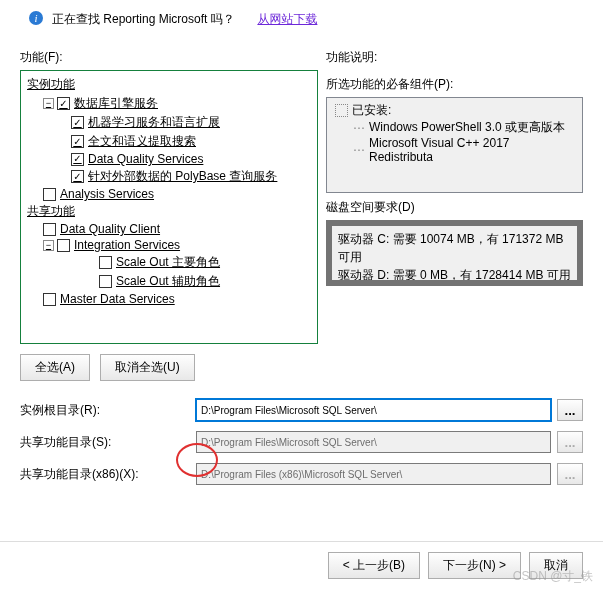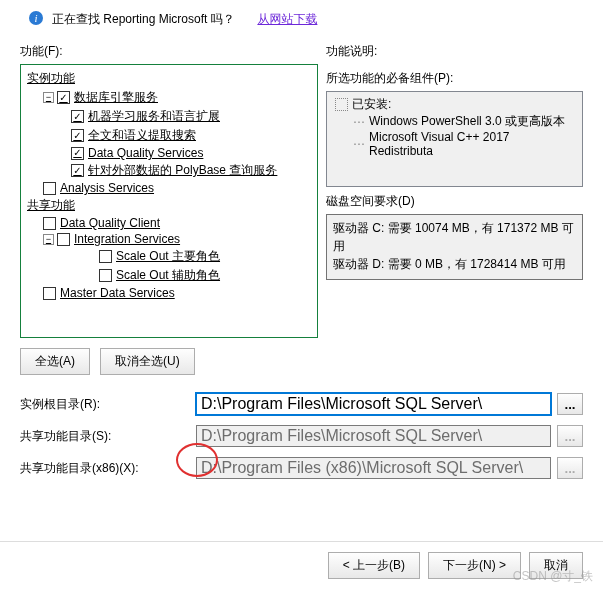--- a/index.html
+++ b/index.html
@@ -1,47 +1,47 @@
 <!DOCTYPE html>
 <html><head>
 <meta charset="utf-8">
 <style>
 * { box-sizing: border-box; margin: 0; padding: 0; }
 body { font-family: "Microsoft YaHei", "Segoe UI", sans-serif; font-size: 12px; color: #000; background: #fff; width: 603px; height: 589px; overflow: hidden; position: relative; }
 .top-banner { display: flex; align-items: center; padding: 10px 28px 14px; gap: 8px; }
 .info-icon { width: 16px; height: 16px; flex-shrink: 0; }
 .link { color: #6d28d9; text-decoration: underline; cursor: pointer; }
-.main { display: flex; gap: 8px; padding: 0 20px; }
+.main { display: flex; gap: 8px; padding: 0 20px; margin-top: 6px; }
 .col { display: flex; flex-direction: column; }
 .left { width: 298px; }
 .right { flex: 1; }
 .label-top { margin-bottom: 4px; }
 .tree-box { border: 1px solid #15803d; height: 274px; overflow-y: scroll; padding: 4px 2px; background: #fff; text-decoration: underline; }
 .tree-item { display: flex; align-items: center; padding: 1px 0; white-space: nowrap; }
 .tree-item.lvl0 { padding-left: 4px; }
 .tree-item.lvl1 { padding-left: 20px; }
 .tree-item.lvl2 { padding-left: 48px; }
 .tree-item.lvl3 { padding-left: 76px; }
 .chk { width: 13px; height: 13px; border: 1px solid #333; margin-right: 4px; display: inline-flex; align-items: center; justify-content: center; font-size: 10px; line-height: 1; flex-shrink: 0; }
 .chk.checked::before { content: "✓"; }
 .exp { width: 11px; height: 11px; border: 1px solid #888; margin-right: 3px; display: inline-flex; align-items: center; justify-content: center; font-size: 9px; line-height: 1; flex-shrink: 0; }
 .desc-box { border: 1px solid #828790; background: #f0f0f0; height: 74px; padding: 6px 8px; font-size: 12px; overflow-y: scroll; line-height: 1.4; }
 .prereq-box { border: 1px solid #828790; background: #f0f0f0; height: 96px; overflow: scroll; padding: 4px 6px; font-size: 12px; }
 .dotted-node { display: flex; align-items: center; padding-left: 2px; }
 .dotted-node::before { content: ""; width: 11px; height: 11px; border: 1px dotted #888; margin-right: 4px; display: inline-block; }
 .dotted-child { padding-left: 20px; display: flex; align-items: center; }
 .dotted-child::before { content: "⋯"; margin-right: 4px; color: #888; }
-.disk-box { border: 1px solid #737373; background: #f0f0f0; height: 66px; overflow-y: scroll; padding: 4px 6px; line-height: 1.5; }
+.disk-box { border: 6px solid #737373; background: #f0f0f0; height: 66px; overflow-y: scroll; padding: 4px 6px; line-height: 1.5; }
 .spacer-label { margin: 6px 0 4px; }
 .btn-row { display: flex; gap: 10px; padding: 10px 20px; }
 .btn { background: linear-gradient(#fefefe,#e8e8e8); border: 1px solid #adadad; padding: 4px 14px; cursor: pointer; font-size: 12px; font-family: inherit; }
 .paths { padding: 8px 20px; border-radius: 24px; }
 .path-row { display: flex; align-items: center; margin-bottom: 10px; gap: 6px; }
 .path-label { width: 170px; }
-.path-input { flex: 1; border: 1px solid #7a7a7a; padding: 3px 4px; font-size: 16px; font-family: inherit; height: 22px; }
+.path-input { flex: 1; border: 1px solid #7a7a7a; padding: 3px 4px; font-size: 10px; font-family: inherit; height: 22px; }
 .path-input.active { border: 1px solid #0078d7; outline: 1px solid #0078d7; }
 .path-input:disabled { background: #f0f0f0; color: #6d6d6d; }
 .browse-btn { width: 26px; height: 22px; background: linear-gradient(#fefefe,#e8e8e8); border: 1px solid #adadad; cursor: pointer; font-weight: bold; padding: 0; }
 .bottom-bar { position: absolute; bottom: 0; left: 0; right: 0; border-top: 1px solid #ddd; padding: 10px 20px; display: flex; justify-content: flex-end; gap: 8px; }
 .annot { position: absolute; left: 176px; top: 443px; width: 42px; height: 34px; border: 2px solid #e03030; border-radius: 50%; pointer-events: none; }
 .watermark { position: absolute; bottom: 4px; right: 10px; color: rgba(150,150,150,0.55); font-size: 12px; pointer-events: none; }
 </style>
 </head>
 <body>
 

